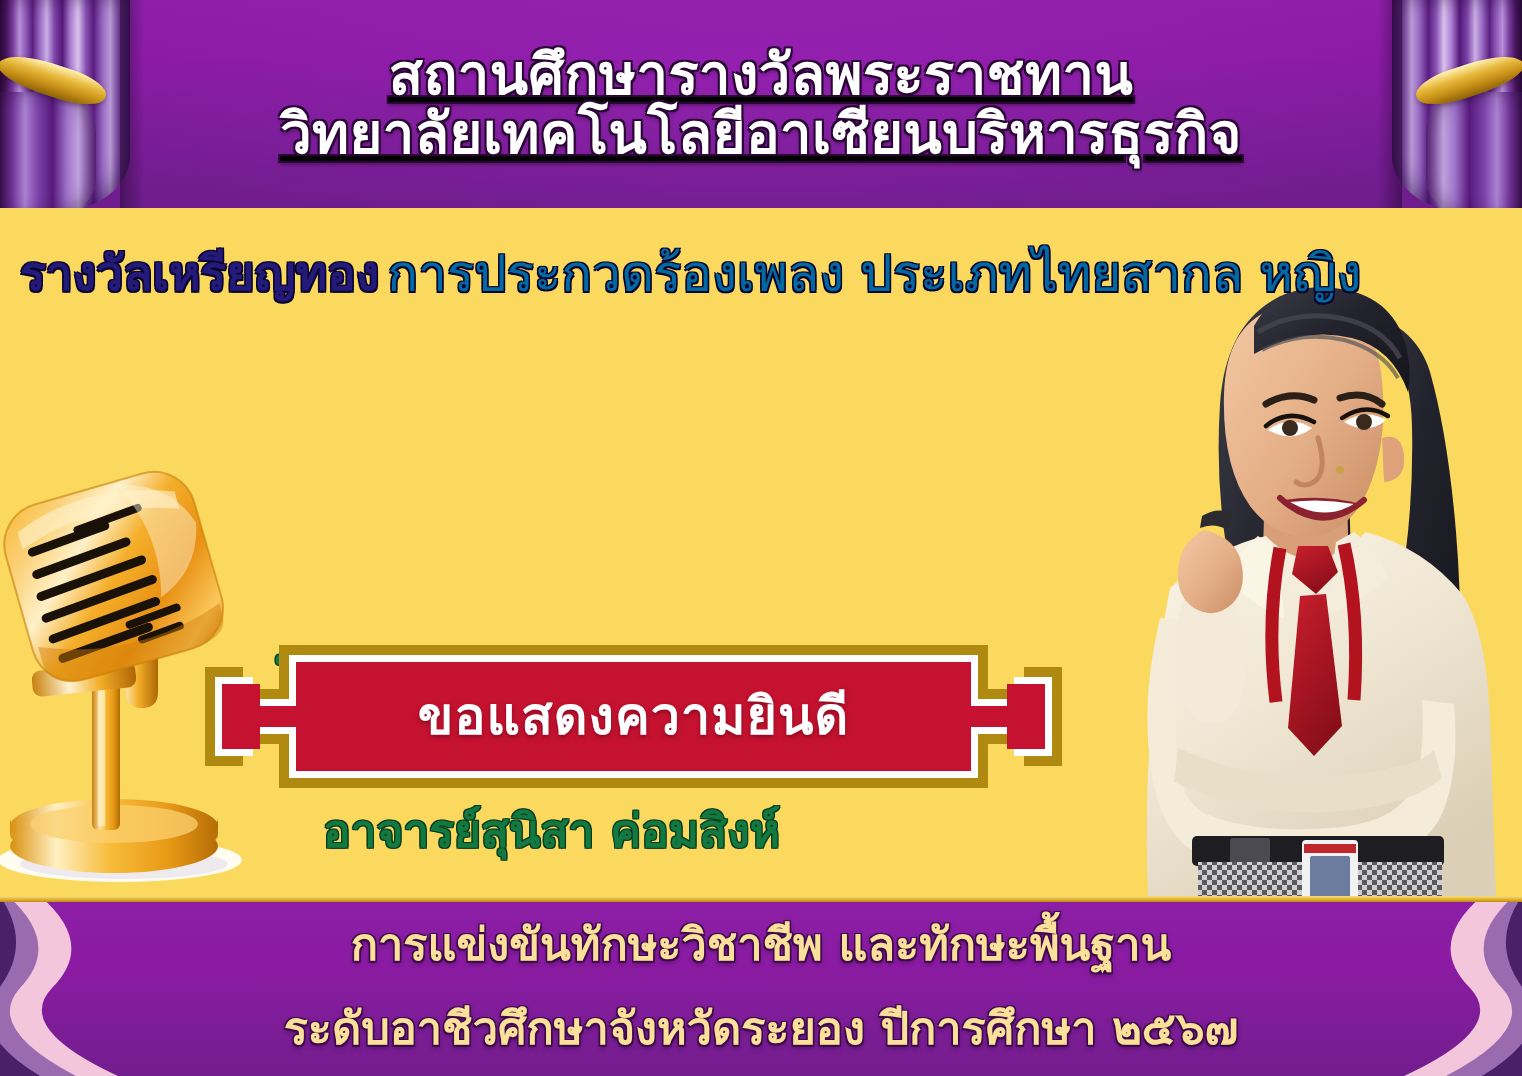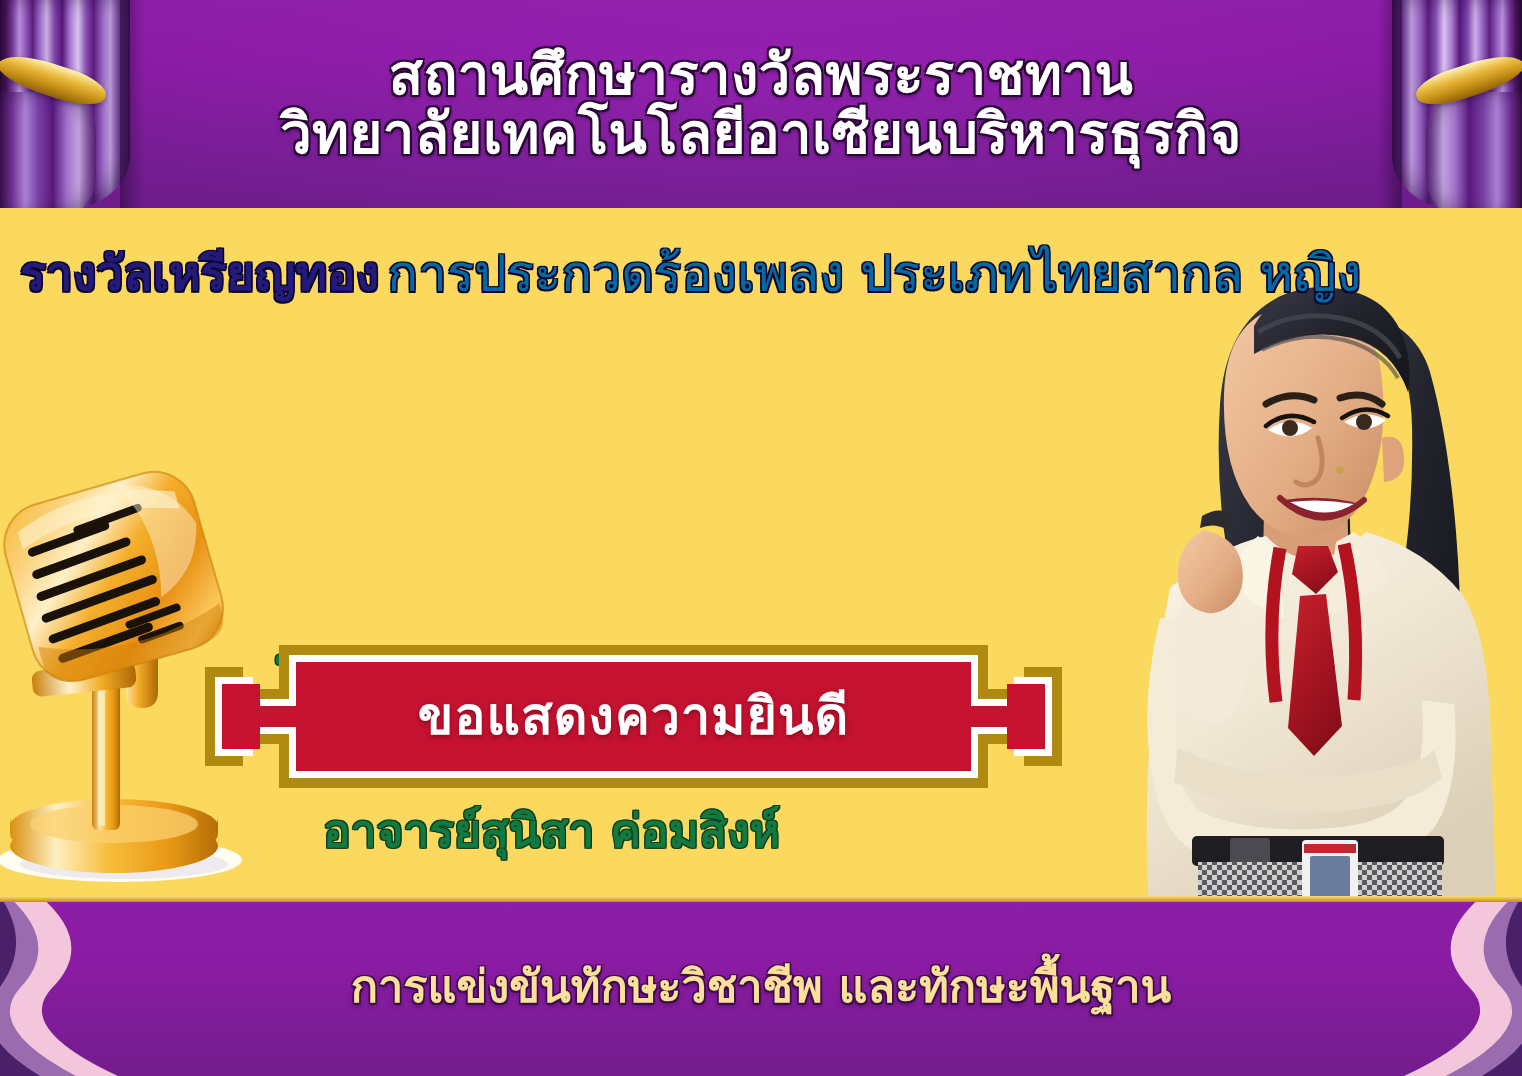--- a/index.html
+++ b/index.html
@@ -57,20 +57,21 @@
   }
   .cur-edge{
     position:absolute;left:120px;top:0;width:24px;height:208px;
     background:linear-gradient(90deg,rgba(40,8,55,.55),rgba(40,8,55,0));
   }
 
   .hdr-text{
     position:absolute;left:0;top:0;width:1522px;height:208px;
     display:flex;flex-direction:column;align-items:center;justify-content:center;
     gap:2px;
+    text-decoration:underline;
   }
   .hdr-line{
     color:#ffffff;
     font-weight:bold;
     line-height:1.02;
     letter-spacing:.5px;
     white-space:nowrap;
     text-shadow:
       -2px -2px 0 #2a0735, 2px -2px 0 #2a0735,
       -2px  2px 0 #2a0735, 2px  2px 0 #2a0735,
@@ -414,16 +415,17 @@
     <div class="wave right">
       <svg viewBox="0 0 250 180" width="250" height="180" preserveAspectRatio="none" xmlns="http://www.w3.org/2000/svg">
         <path d="M0,0 L40,0 Q96,48 52,92 Q14,132 118,180 L0,180 Z" fill="#F4C6DC"></path>
         <path d="M0,0 L8,0 Q62,48 20,92 Q-16,132 76,180 L0,180 Z" fill="#9A6BAE"></path>
         <path d="M0,0 Q34,50 -4,96 Q-32,136 40,180 L0,180 Z" fill="#4A2168"></path>
       </svg>
     </div>
 
     <div class="ftr-text">
       <div class="ftr-line">การแข่งขันทักษะวิชาชีพ และทักษะพื้นฐาน</div>
+      <div class="ftr-line">ระดับอาชีวศึกษาจังหวัดระยอง ปีการศึกษา  ๒๕๖๗</div>
     </div>
   </div>
 
 </div>
 
 </body></html>

